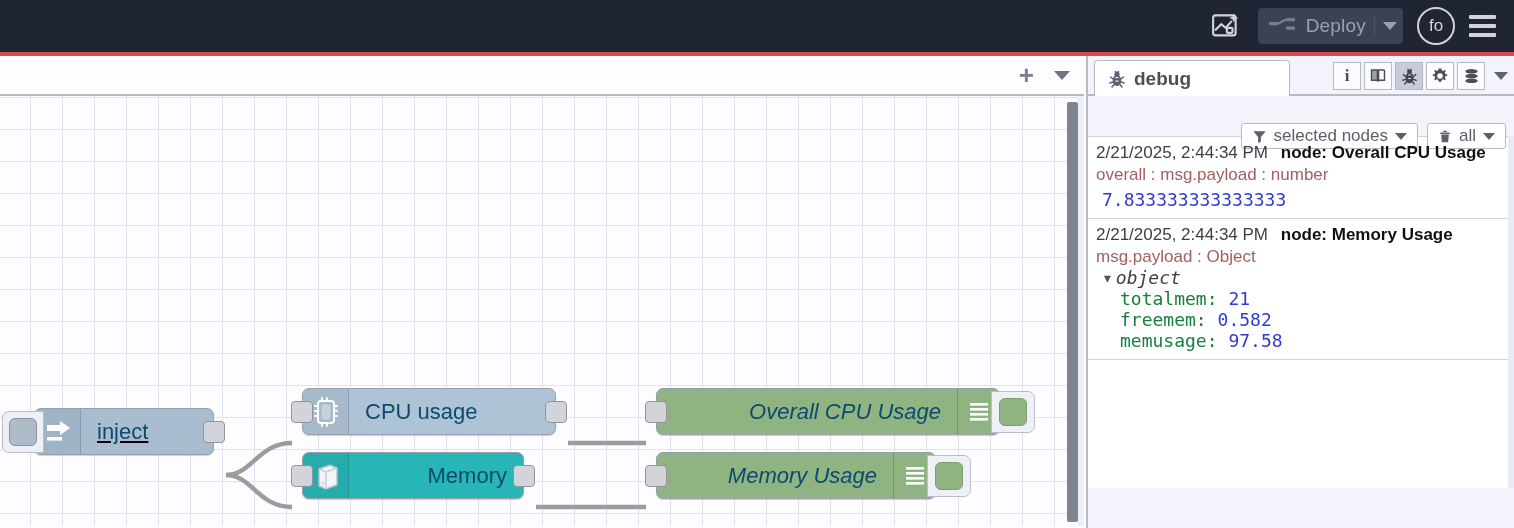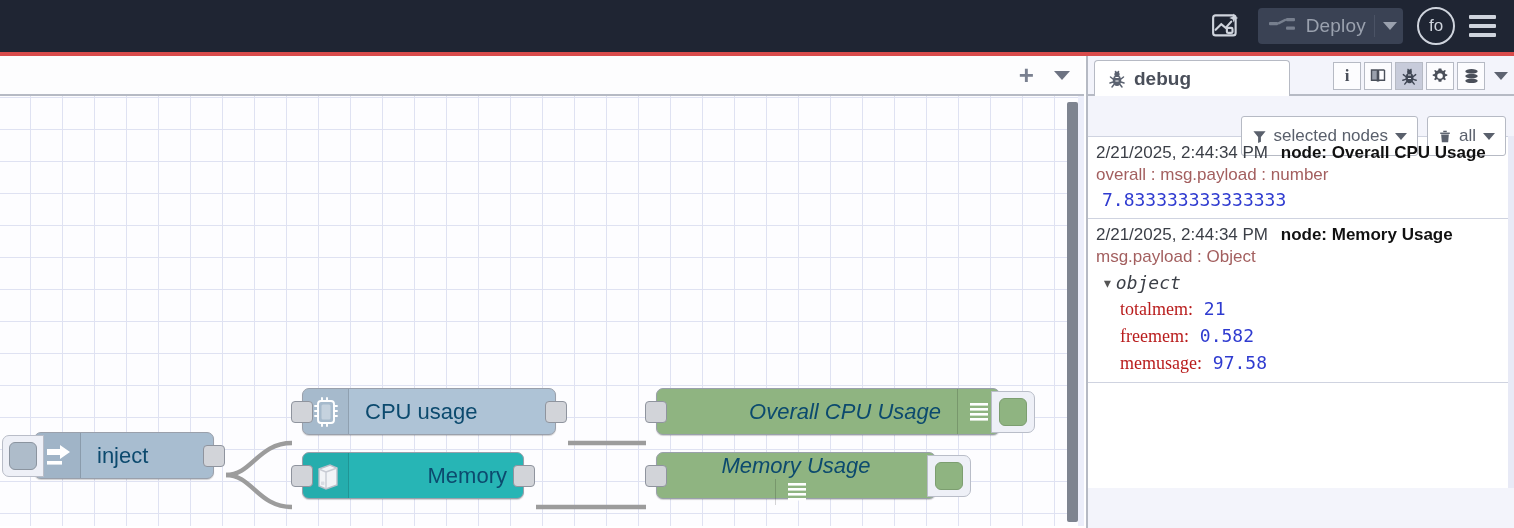--- a/index.html
+++ b/index.html
@@ -206,44 +206,44 @@
     border-right: 7px solid transparent;
     border-top: 8px solid #5d6370;
     cursor: pointer;
   }
   .sb-filterrow {
     height: 40px; display: flex; align-items: center;
     justify-content: flex-end; gap: 9px; padding: 0 8px;
   }
   .pill {
     display: flex; align-items: center; gap: 7px;
-    height: 40px; padding: 0 10px;
+    height: 26px; padding: 0 10px;
     background: #fff; border: 1.5px solid #b6bac4;
     border-radius: 3px; cursor: pointer;
     font-size: 17px; color: #5a606c; margin-top: 40px;
   }
   .pill .caret {
     width: 0; height: 0;
     border-left: 6px solid transparent;
     border-right: 6px solid transparent;
     border-top: 7px solid #5a606c;
   }
   .msglist { background: #fff; border-top: 1px solid #cfd3e0; height: 352px; overflow: hidden; }
   .msg { border-bottom: 1.5px solid #cfd3e0; padding: 6px 8px 8px 8px; background: #fff; }
   .msg-head { font-size: 17px; color: #3b3f47; white-space: nowrap; }
   .msg-head .nodename { color: #111; font-weight: bold; margin-left: 8px; }
   .msg-topic { font-size: 17px; color: #a35f5f; margin-top: 2px; }
   .msg-value {
     font-family: "DejaVu Sans Mono", monospace;
     font-size: 18px; color: #2f3bd0; margin-top: 4px; padding-left: 6px;
   }
-  .obj-row { font-family: "DejaVu Sans Mono", monospace; font-size: 18px; margin-top: 5px; }
+  .obj-row { font-family: "DejaVu Sans Mono", monospace; font-size: 18px; }
   .obj-toggle { color: #3b3f47; font-style: italic; padding-left: 6px; }
   .obj-toggle .tri { color: #555; margin-right: 3px; }
-  .obj-key { color: #b91c1c; font-family: Liberation Serif, serif; }
+  .obj-key { color: #15803d; }
   .obj-val { color: #2f3bd0; }
   .obj-indent { padding-left: 24px; }
   .sb-scroll-edge {
     position: absolute; top: 80px; right: 0;
     width: 6px; height: 352px; background: #e8eaf6;
   }
 </style>
 </head>
 <body>
 
@@ -292,21 +292,21 @@
 
     <div class="canvas">
 
       <svg class="wires" width="1084" height="430">
         <path d="M226 379 C 252 379, 258 347, 292 347" stroke="#9c9c9c" stroke-width="4.5" fill="none"></path>
         <path d="M226 379 C 252 379, 258 411, 292 411" stroke="#9c9c9c" stroke-width="4.5" fill="none"></path>
         <path d="M568 347 C 600 347, 614 347, 646 347" stroke="#9c9c9c" stroke-width="4.5" fill="none"></path>
         <path d="M536 411 C 570 411, 612 411, 646 411" stroke="#9c9c9c" stroke-width="4.5" fill="none"></path>
       </svg>
 
-      <div class="node" style="left:34px; top:336px;">
+      <div class="node" style="left:34px; top:312px;text-decoration:underline;">
         <div class="node-body" style="width:180px; background:#a8bdd0;">
           <div class="inject-btn-shell">
             <div class="inject-btn-inner"></div>
           </div>
           <div class="node-icon-cell">
             <svg width="30" height="26" viewBox="0 0 30 26">
               <path d="M4 6 H17 V2 L27 9 L17 16 V12 H4 Z" fill="#fff"></path>
               <rect x="4" y="18" width="15" height="3.6" fill="#fff"></rect>
             </svg>
           </div>
@@ -359,21 +359,21 @@
             </svg>
           </div>
           <div class="debug-btn-shell">
             <div class="debug-btn-inner"></div>
           </div>
           <div class="port in"></div>
         </div>
       </div>
 
       <div class="node" style="left:656px; top:356px;">
-        <div class="node-body" style="width:280px; background:#8fb481;flex-direction:column;">
+        <div class="node-body" style="width:280px; background:#8fb481;">
           <div class="node-label center italic">Memory Usage</div>
           <div class="debug-icon-cell">
             <svg width="26" height="26" viewBox="0 0 26 26">
               <rect x="4" y="4" width="18" height="2.6" fill="#fff"></rect>
               <rect x="4" y="9" width="18" height="2.6" fill="#fff"></rect>
               <rect x="4" y="14" width="18" height="2.6" fill="#fff"></rect>
               <rect x="4" y="19" width="18" height="2.6" fill="#fff"></rect>
             </svg>
           </div>
           <div class="debug-btn-shell">

